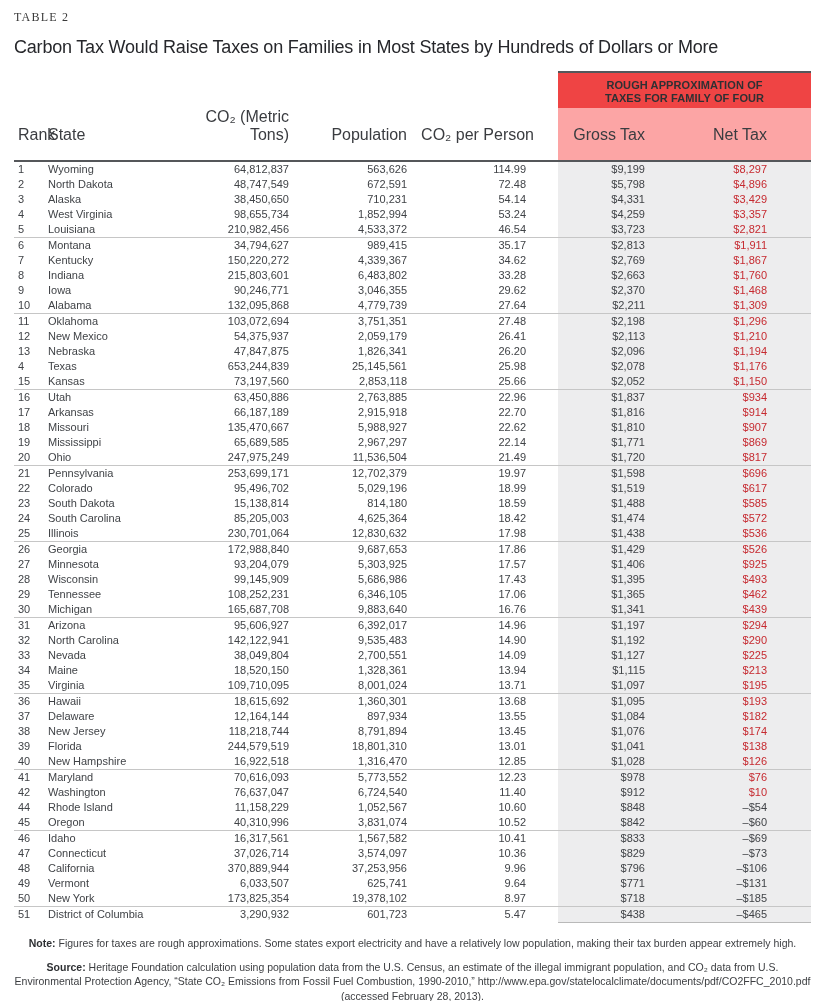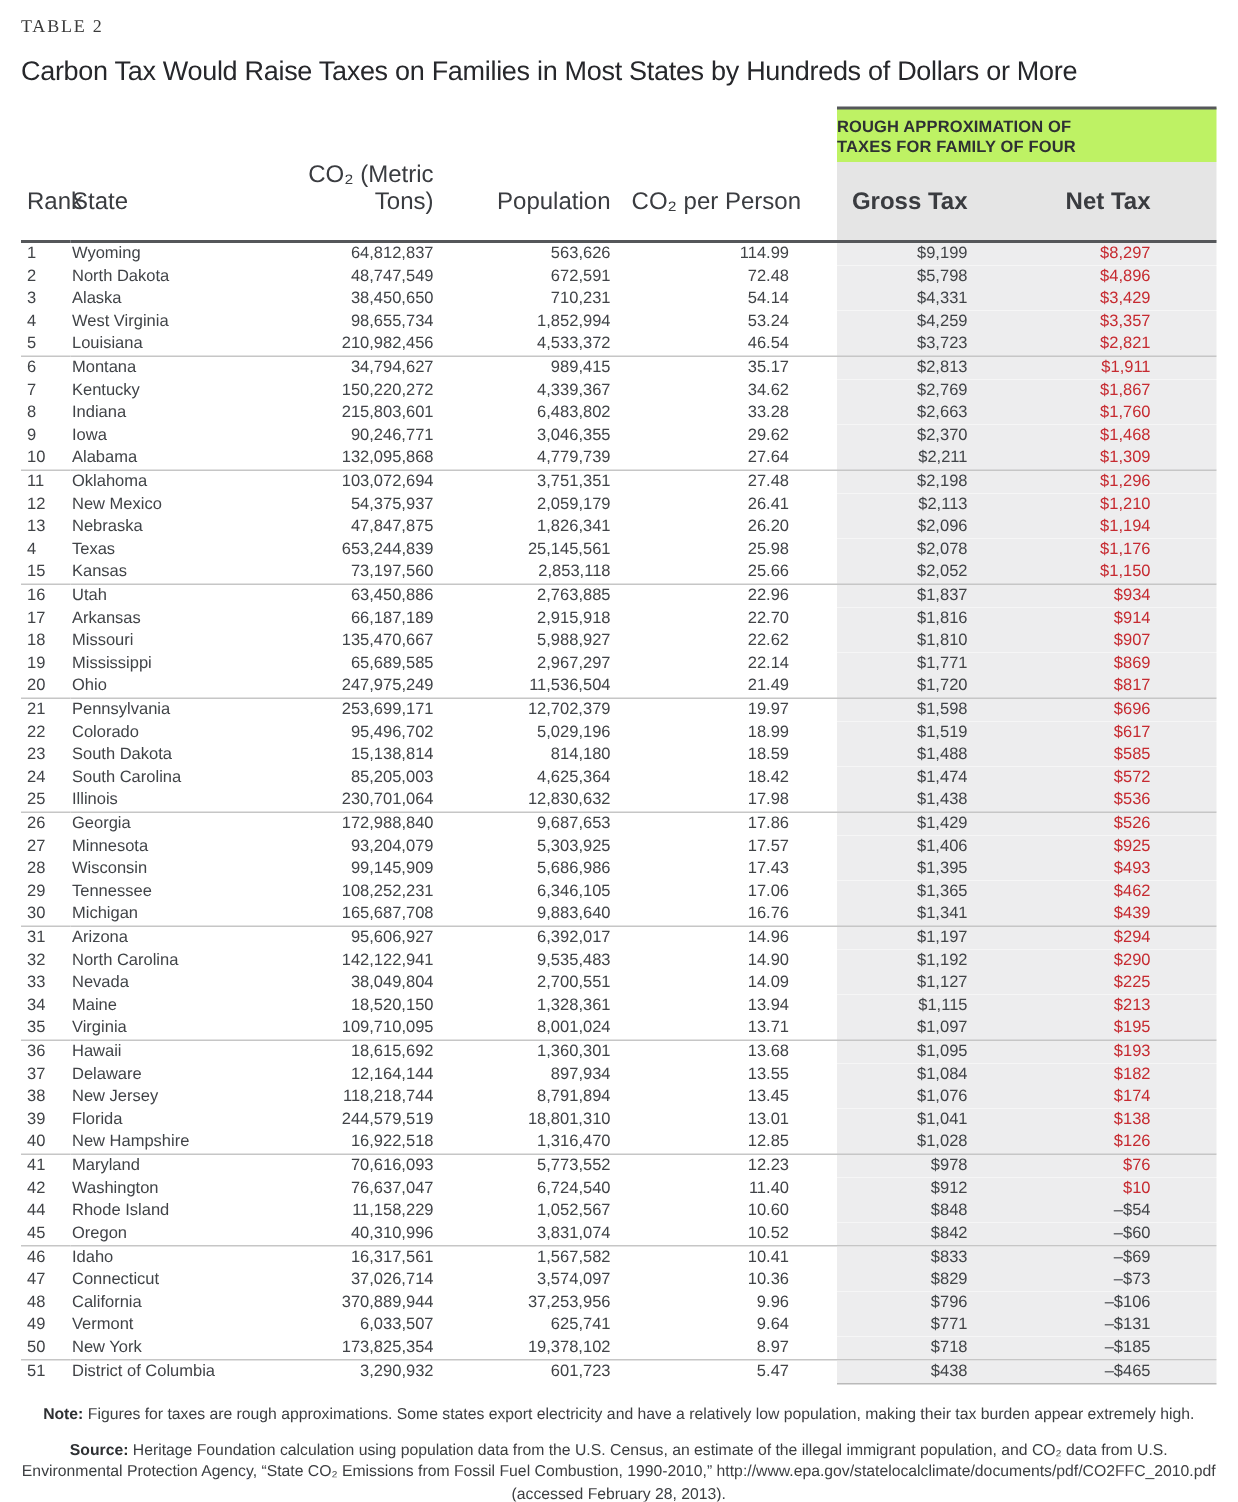--- a/index.html
+++ b/index.html
@@ -14,30 +14,30 @@
     font-size: 12px; letter-spacing: 1.2px; color: #3a3a3a;
   }
   .title {
     font-size: 18px; font-weight: normal; letter-spacing: -0.2px;
     color: #26272b; margin-top: 11px; line-height: 22px;
   }
   table { border-collapse: collapse; width: 797px; margin-top: 13px; table-layout: fixed; }
   td, th { padding: 0; font-weight: normal; }
   
   .approx-cell {
-    background: #bef264; border-top: 2px solid #55575a;
-    text-align: left; vertical-align: top; padding-top: 6px; height: 36px;
+    background: #ef4444; border-top: 2px solid #55575a;
+    text-align: center; vertical-align: top; padding-top: 6px; height: 36px;
   }
   .approx-line { font-size: 11px; font-weight: bold; color: #2e3033; line-height: 13px; letter-spacing: 0.1px; }
   
   .col-head th {
     font-size: 16px; color: #3a3c40; vertical-align: bottom;
     padding-bottom: 16px; border-bottom: 2px solid #55575a; height: 22px;
   }
-  .col-head .shaded { background: #e5e5e5; font-weight: bold; }
+  .col-head .shaded { background: #fca5a5; }
   th.l { text-align: left; }
   th.r { text-align: right; }
   
   tbody td { height: 15px; font-size: 11px; line-height: 15px; color: #404347; white-space: nowrap; overflow: hidden; }
   .num { text-align: right; }
   .c-rank { padding-left: 4px; }
   .c-state { padding-left: 1px; }
   .c-co2  { padding-right: 3px; }
   .c-pop  { padding-right: 3px; }
   .c-pp   { padding-right: 32px; }

